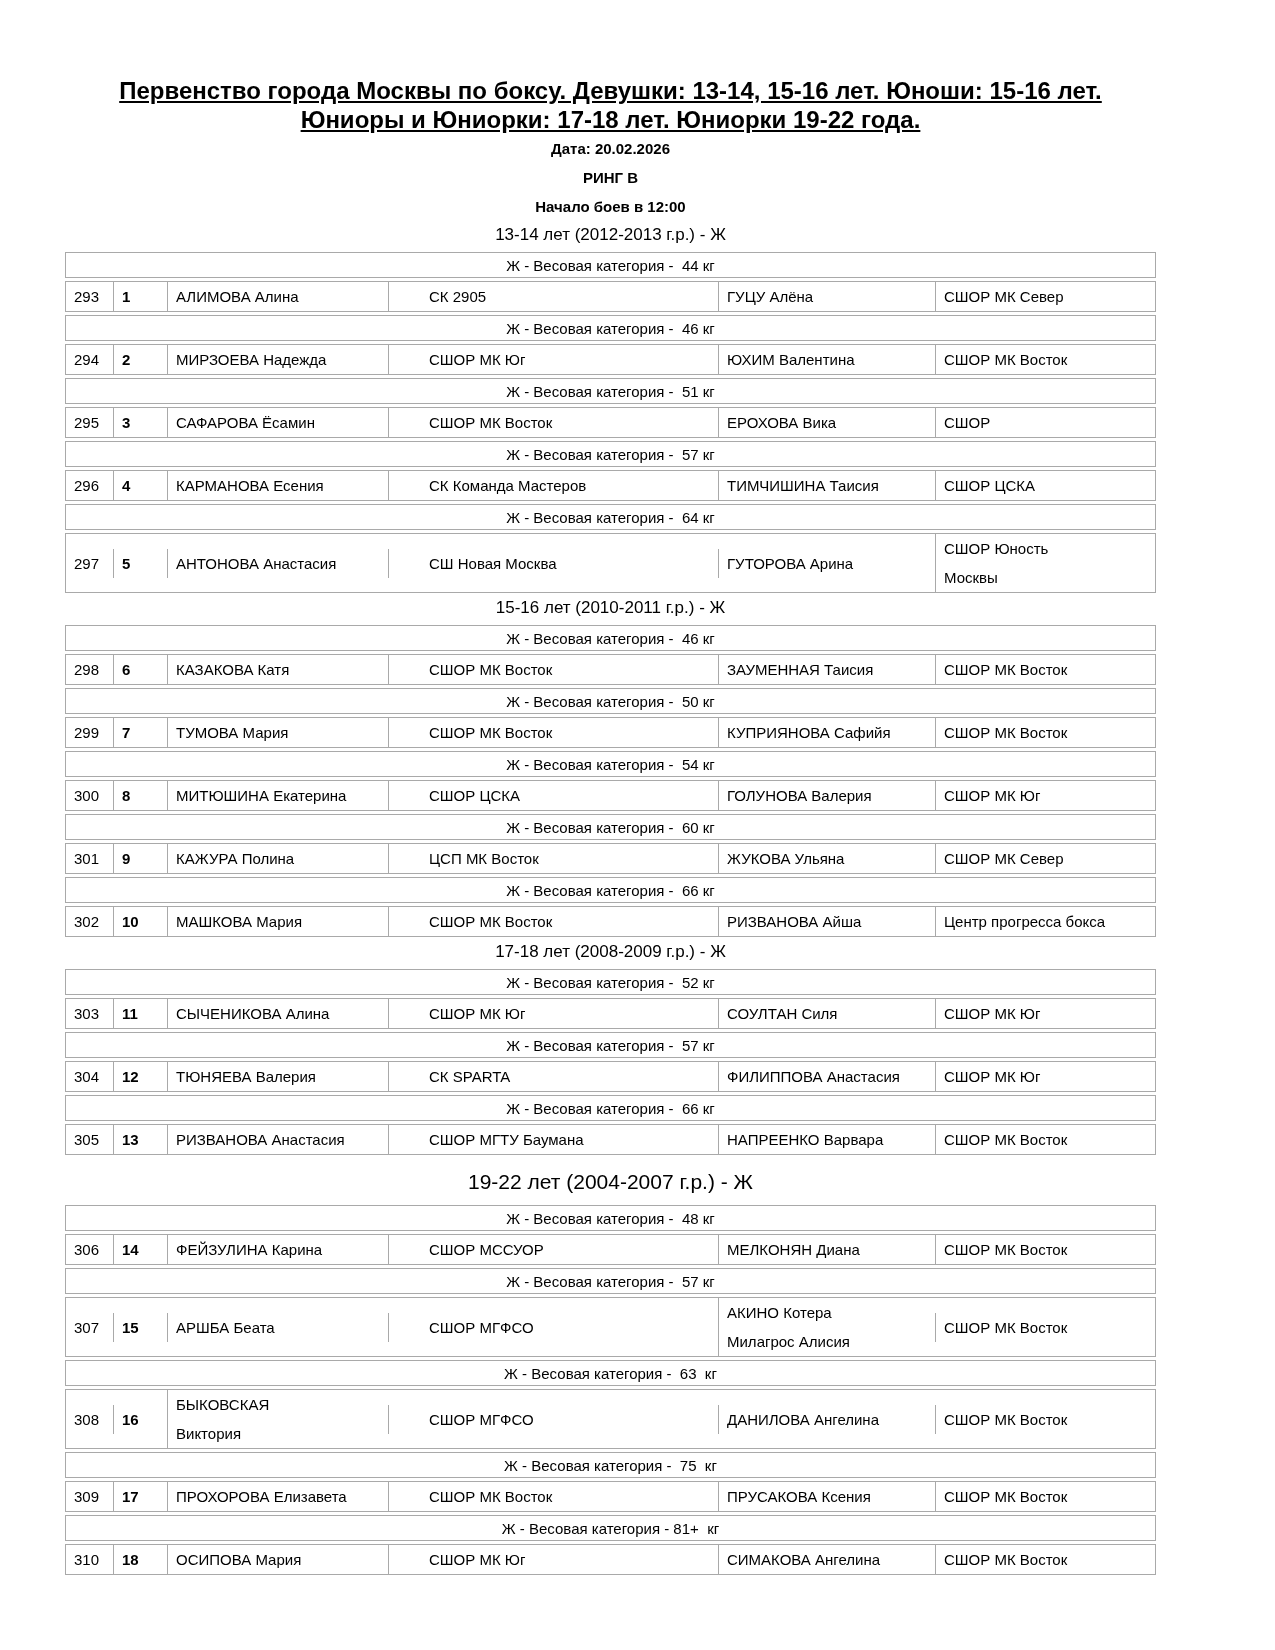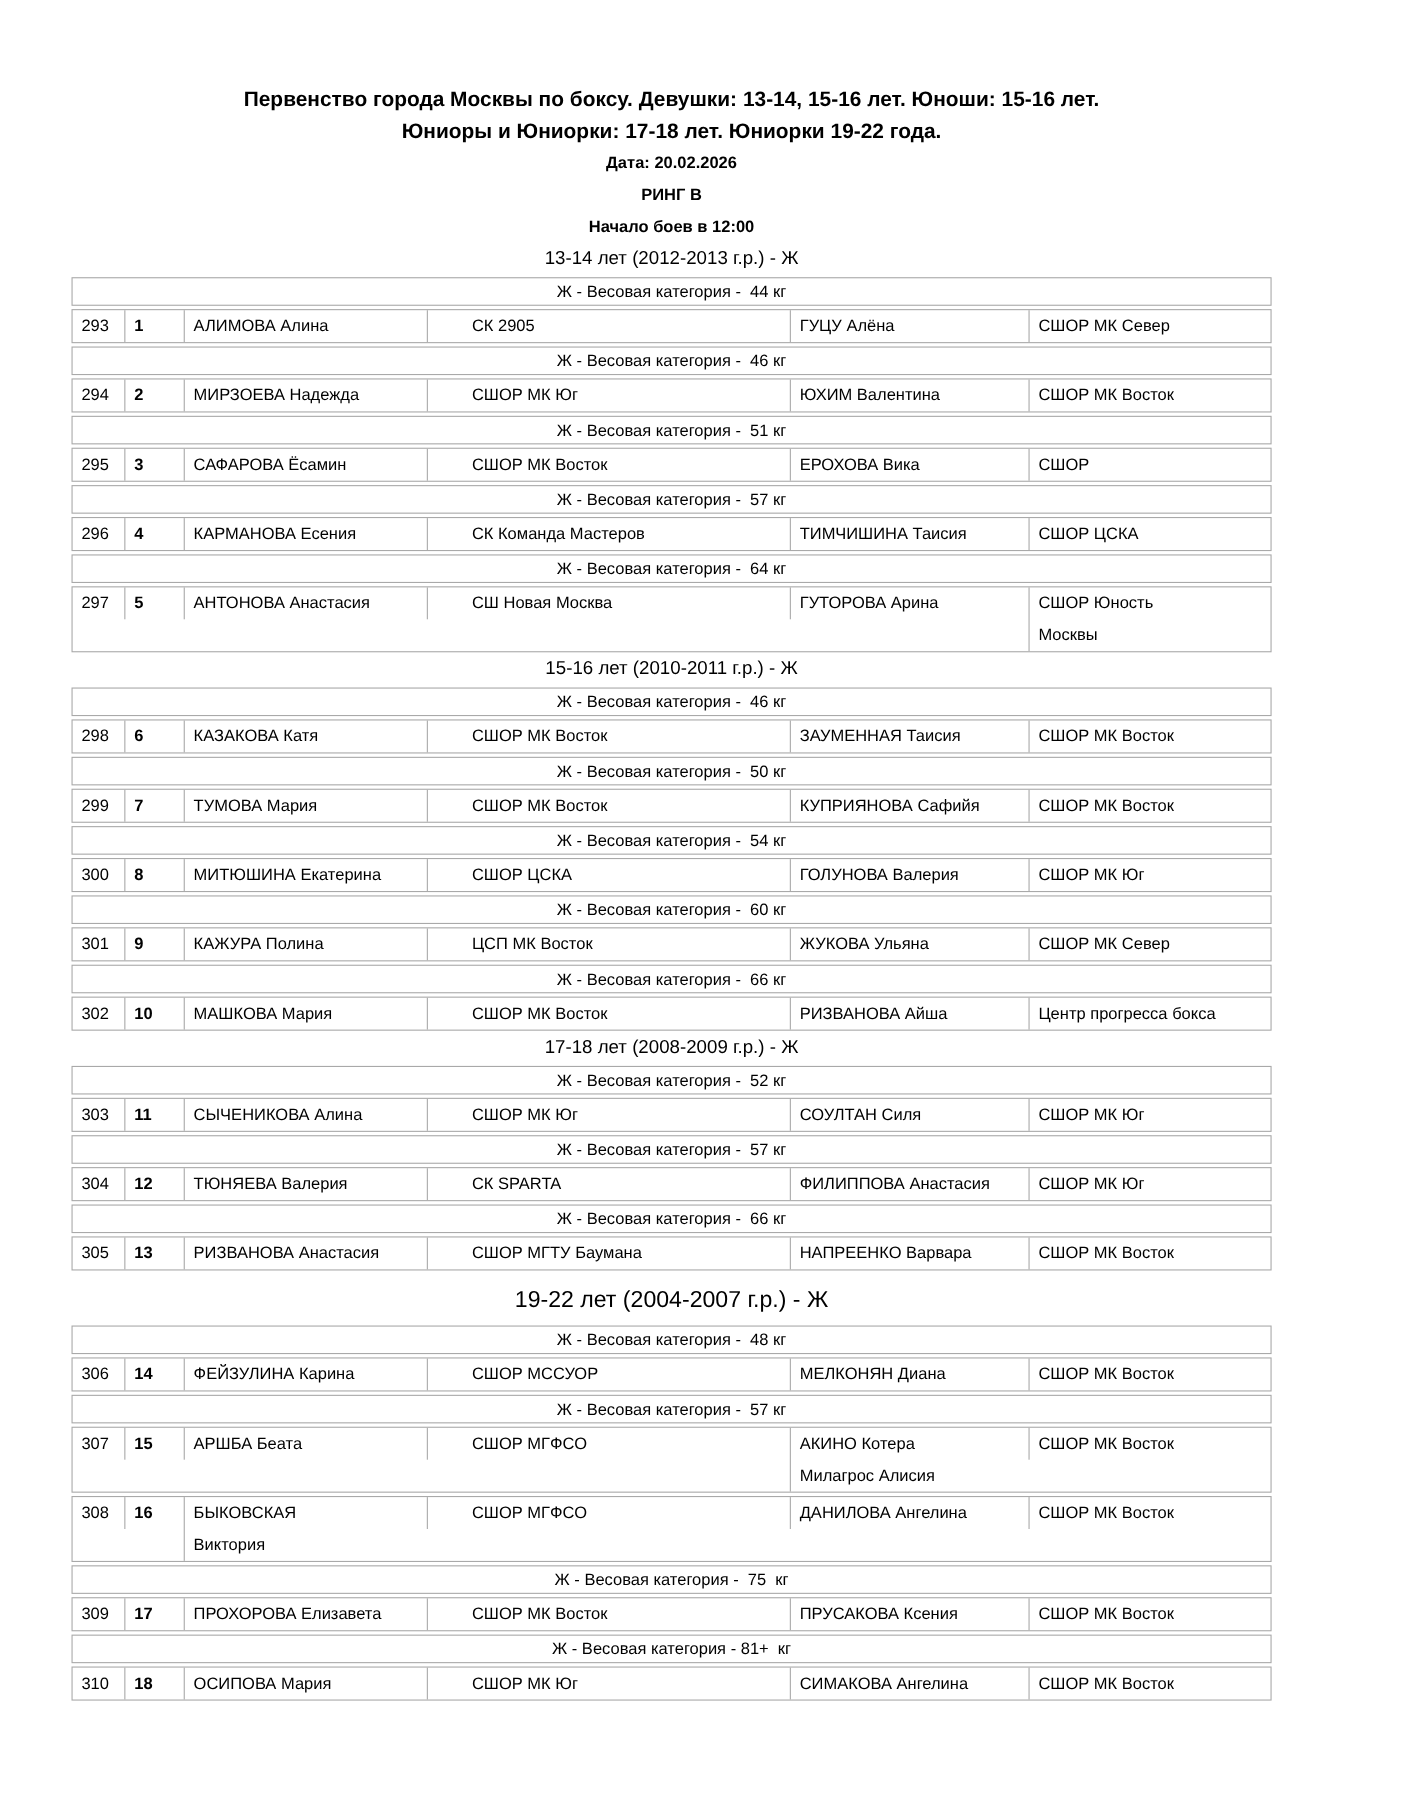--- a/index.html
+++ b/index.html
@@ -14,25 +14,26 @@
     height: 1650px;
     position: relative;
     overflow: hidden;
   }
   .sheet {
     width: 1091px;
     margin-left: 65px;
     padding-top: 76px;
   }
   .t-big {
-    font-size: 19px;
+    font-size: 24px;
     line-height: 29px;
     font-weight: bold;
     text-align: center;
     white-space: pre;
+    text-decoration: underline;
   }
   .t-mid {
     font-size: 15px;
     line-height: 29px;
     font-weight: bold;
     text-align: center;
     white-space: pre;
   }
   .section-heading {
     margin: 2px 0 5px 0;
@@ -57,21 +58,21 @@
     font-size: 15px;
     font-weight: normal;
     white-space: pre;
     box-sizing: border-box;
   }
   .bout-row {
     min-height: 30px;
     margin-bottom: 3px;
     border: 1px solid #a9a9a9;
     display: flex;
-    align-items: flex-start;
+    align-items: center;
     box-sizing: border-box;
   }
   .bout-row.tall {
     min-height: 60px;
   }
   .cell {
     box-sizing: border-box;
     padding: 0 8px;
     font-size: 15px;
     line-height: 29px;
@@ -309,20 +310,23 @@
     <div class="cell c-bout">307</div>
     <div class="cell c-pair">15</div>
     <div class="cell c-rname">АРШБА Беата</div>
     <div class="cell c-rclub">СШОР МГФСО</div>
     <div class="cell c-mid"></div>
     <div class="cell c-bname">АКИНО Котера
 Милагрос Алисия</div>
     <div class="cell c-bclub">СШОР МК Восток</div>
   </div>
 
+  <div class="cat-row">
+    <span class="cat-label">Ж - Весовая категория -  63  кг</span>
+  </div>
   <div class="bout-row tall">
     <div class="cell c-bout">308</div>
     <div class="cell c-pair">16</div>
     <div class="cell c-rname">БЫКОВСКАЯ
 Виктория</div>
     <div class="cell c-rclub">СШОР МГФСО</div>
     <div class="cell c-mid"></div>
     <div class="cell c-bname">ДАНИЛОВА Ангелина</div>
     <div class="cell c-bclub">СШОР МК Восток</div>
   </div>

